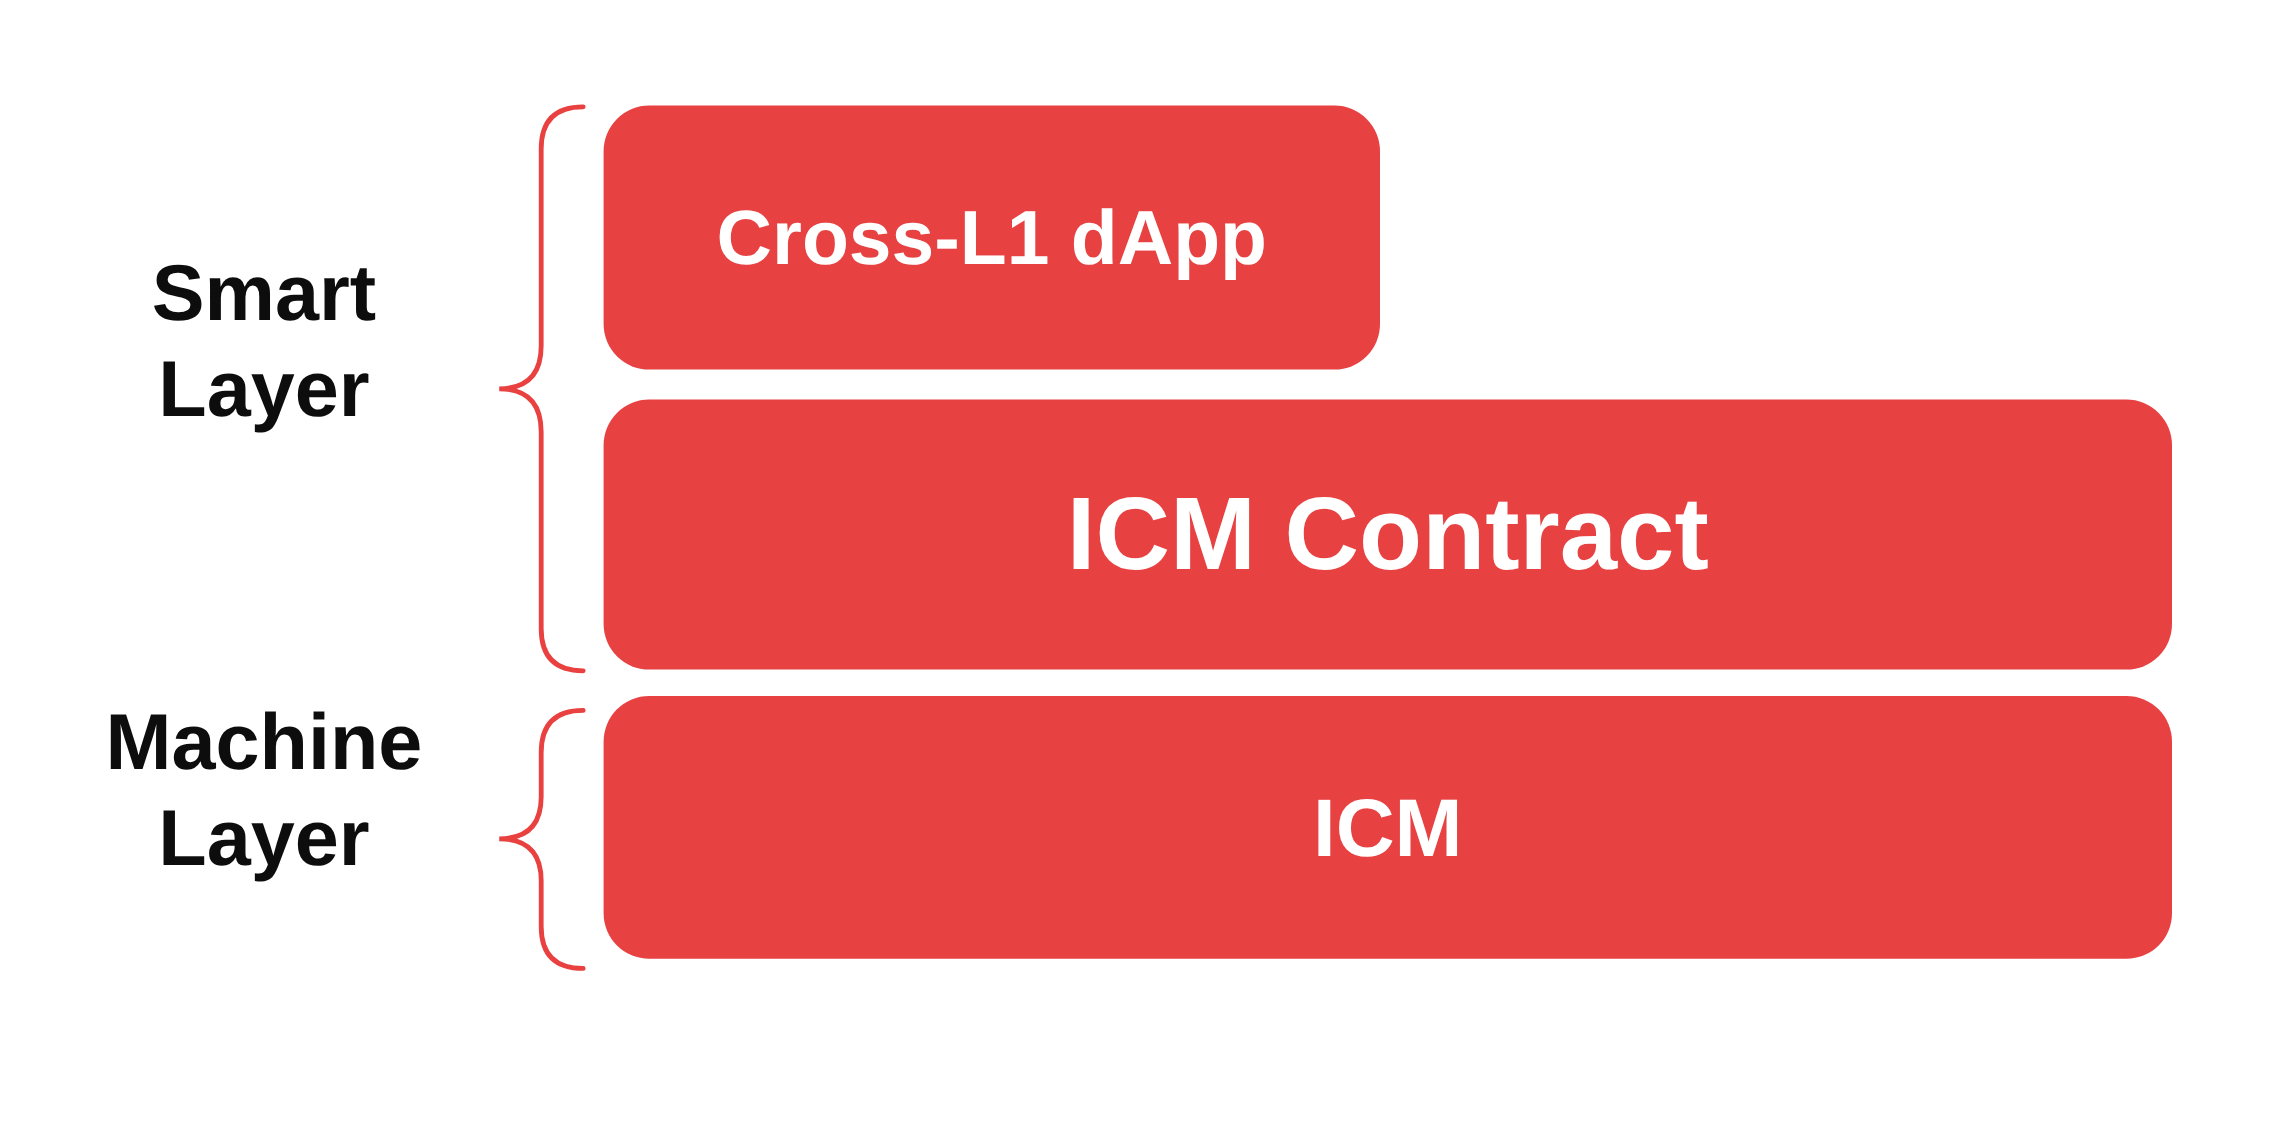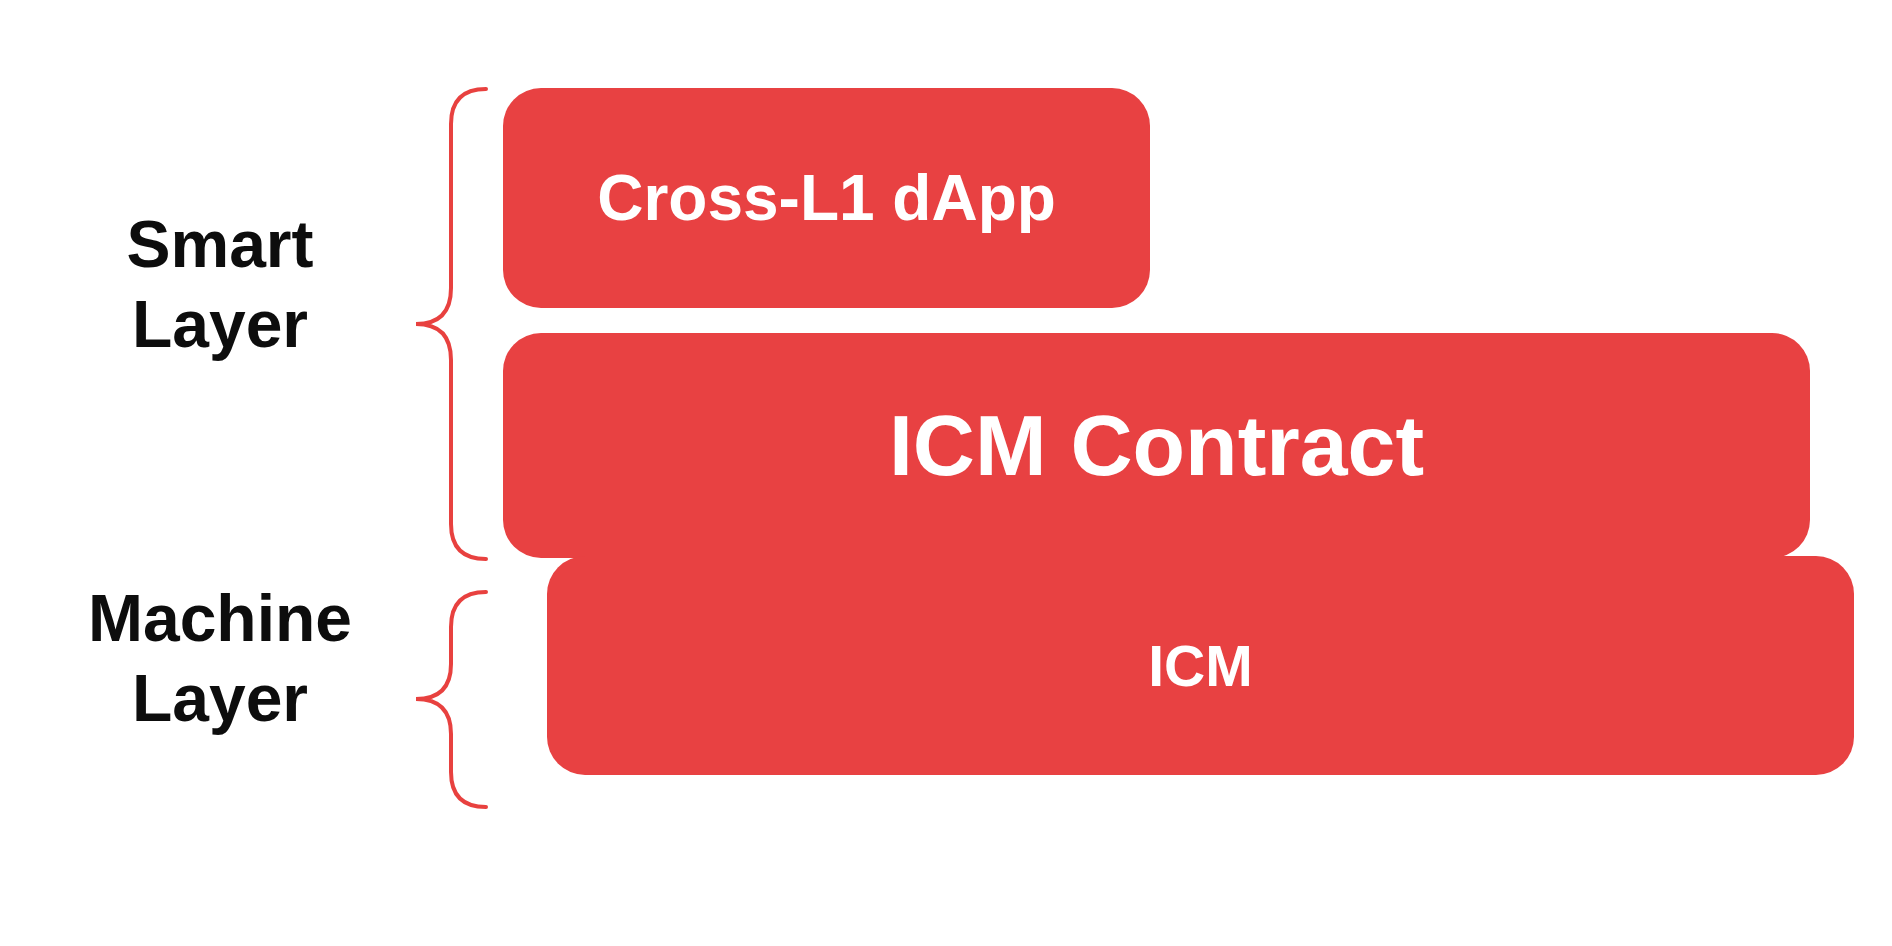--- a/index.html
+++ b/index.html
@@ -53,21 +53,21 @@
     display: flex;
     align-items: center;
     justify-content: center;
     color: var(--box-text);
     font-weight: 700;
     white-space: nowrap;
   }
   #box-cross-l1-dapp  { left: 503px;  top: 88px;  width: 647px;  height: 220px; font-size: 64px; }
   #box-ictt           { left: 1165px; top: 88px;  width: 645px;  height: 220px; font-size: 84px; }
   #box-icm-contracts  { left: 503px;  top: 333px; width: 1307px; height: 225px; font-size: 86px; }
-  #box-icm            { left: 503px;  top: 556px; width: 1307px; height: 219px; font-size: 57px; margin-left: 44px; }
+  #box-icm            { left: 503px;  top: 580px; width: 1307px; height: 219px; font-size: 68px; }
 </style>
 </head>
 <body>
 
 <div class="canvas">
 
   <svg class="brace-svg" viewBox="0 0 1892 946">
     <path d="M 486,89 Q 451,89 451,124 L 451,288 Q 451,324 416,324 Q 451,324 451,360 L 451,524 Q 451,559 486,559"></path>
     <path d="M 486,592 Q 451,592 451,627 L 451,664 Q 451,699 416,699 Q 451,699 451,734 L 451,772 Q 451,807 486,807"></path>
   </svg>

